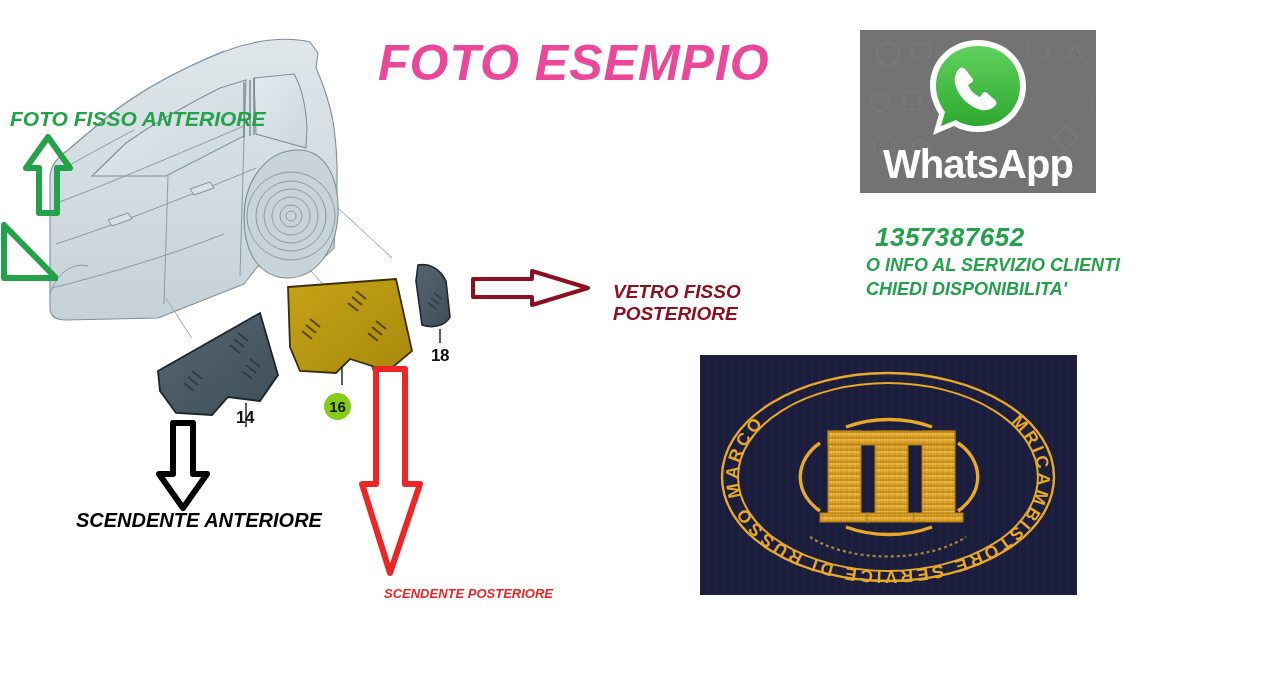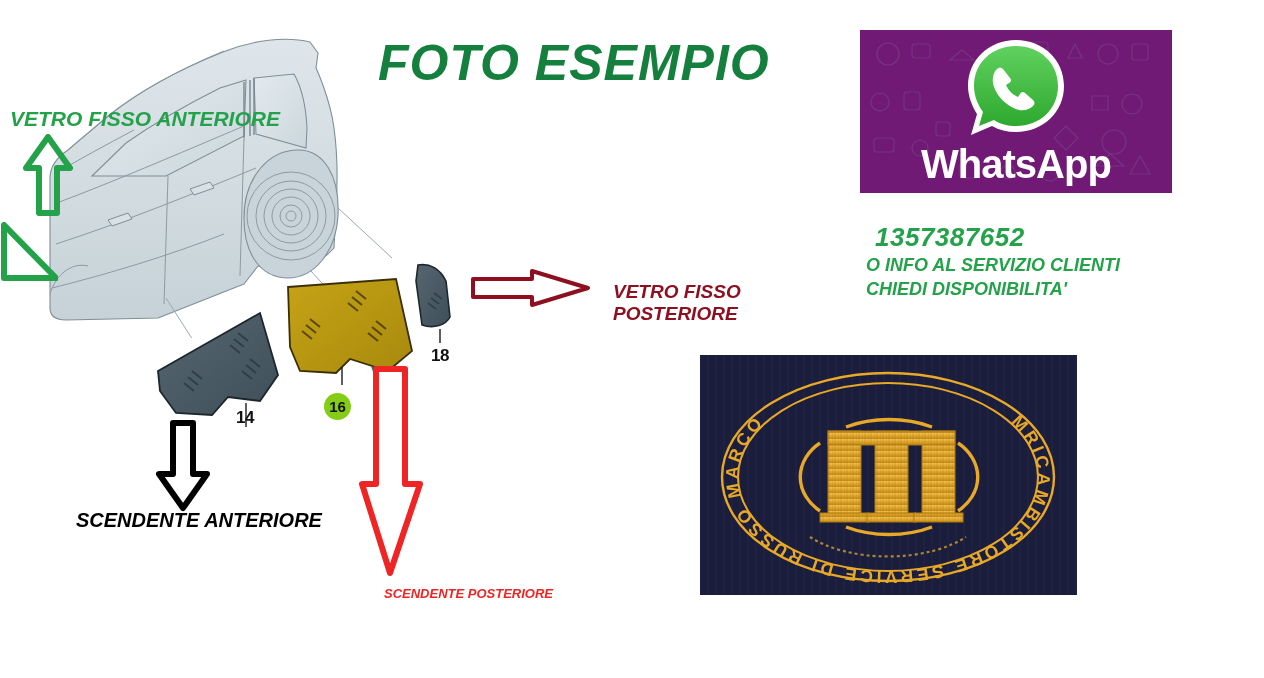--- a/index.html
+++ b/index.html
@@ -17,41 +17,41 @@
 
   
   .part-num{position:absolute;font-family:"Liberation Sans",sans-serif;
             font-weight:bold;font-size:17px;color:#111;letter-spacing:-.5px;}
   .badge-16{position:absolute;width:27px;height:27px;border-radius:50%;
             background:#84cc16;display:flex;align-items:center;
             justify-content:center;font-weight:bold;font-size:15px;color:#111;}
 
   
   #foto-esempio{left:378px;top:34px;font-size:50px;font-weight:bold;
-                font-style:italic;color:#15803d;letter-spacing:1px;
+                font-style:italic;color:#ec4899;letter-spacing:1px;
                 white-space:nowrap;}
 
   
   .callout{position:absolute;font-weight:bold;font-style:italic;
            white-space:nowrap;line-height:1.18;}
   #label-vetro-ant{left:10px;top:107px;font-size:21px;color:#23a24a;}
   #label-vetro-post{left:613px;top:281px;font-size:19px;color:#8d0f20;}
   #label-scend-ant{left:76px;top:509px;font-size:20px;color:#000;text-align:center;}
   #label-scend-post{left:348px;top:586px;font-size:13px;color:#ef2424;margin-left:36px;}
 
   
   #arrow-green-up{left:22px;top:134px;width:52px;height:82px;}
   #triangle-green{left:0px;top:222px;width:58px;height:62px;}
   #arrow-red-right{left:470px;top:268px;width:122px;height:40px;}
   #arrow-black-down{left:155px;top:420px;width:56px;height:92px;}
   #arrow-red-down{left:358px;top:366px;width:66px;height:212px;}
 
   
-  #whatsapp-banner{left:860px;top:30px;width:312px;height:163px;
-                   background:#701a75;overflow:hidden;}
+  #whatsapp-banner{left:860px;top:30px;width:236px;height:163px;
+                   background:#737373;overflow:hidden;}
   #wa-texture{position:absolute;inset:0;opacity:.16;}
   #wa-logo-wrap{position:absolute;left:50%;top:6px;
                 transform:translateX(-50%);width:106px;height:106px;}
   #wa-wordmark{position:absolute;left:0;right:0;bottom:6px;text-align:center;
                color:#fff;font-size:40px;font-weight:bold;letter-spacing:-1px;}
 
   
   #contact-block{left:866px;top:222px;}
   #phone-number{font-size:26px;font-weight:bold;font-style:italic;
                 color:#23a24a;letter-spacing:.5px;margin-left:9px;}
@@ -206,21 +206,21 @@
   </svg>
 </div>
 
 <span class="abs part-num" style="left:236px;top:408px;">14</span>
 <span class="badge-16 abs" style="left:324px;top:393px;">16</span>
 <span class="abs part-num" style="left:379px;top:396px;">17</span>
 <span class="abs part-num" style="left:431px;top:346px;">18</span>
 
 <div class="abs" id="foto-esempio">FOTO ESEMPIO</div>
 
-<div class="abs callout" id="label-vetro-ant">VETRO FISSO ANTERIORE</div>
+<div class="abs callout" id="label-vetro-ant">FOTO FISSO ANTERIORE</div>
 
 <div class="abs" id="arrow-green-up">
   <svg width="52" height="82" viewBox="0 0 52 82" xmlns="http://www.w3.org/2000/svg">
     <path d="M26,3 L48,34 L35,34 L35,79 L17,79 L17,34 L4,34 Z" fill="none" stroke="#23a24a" stroke-width="6" stroke-linejoin="round"></path>
   </svg>
 </div>
 
 <div class="abs" id="triangle-green">
   <svg width="58" height="62" viewBox="0 0 58 62" xmlns="http://www.w3.org/2000/svg">
     <path d="M4,3 L4,56 L56,56 Z" fill="none" stroke="#23a24a" stroke-width="6" stroke-linejoin="round"></path>

